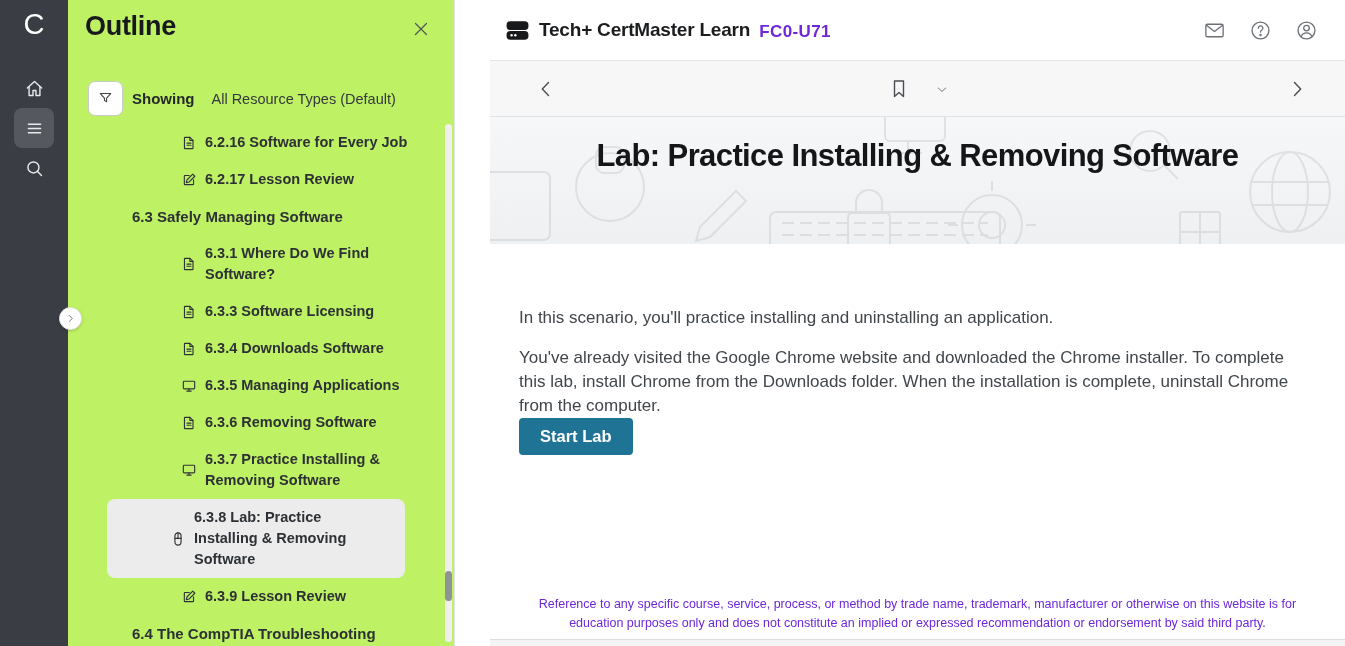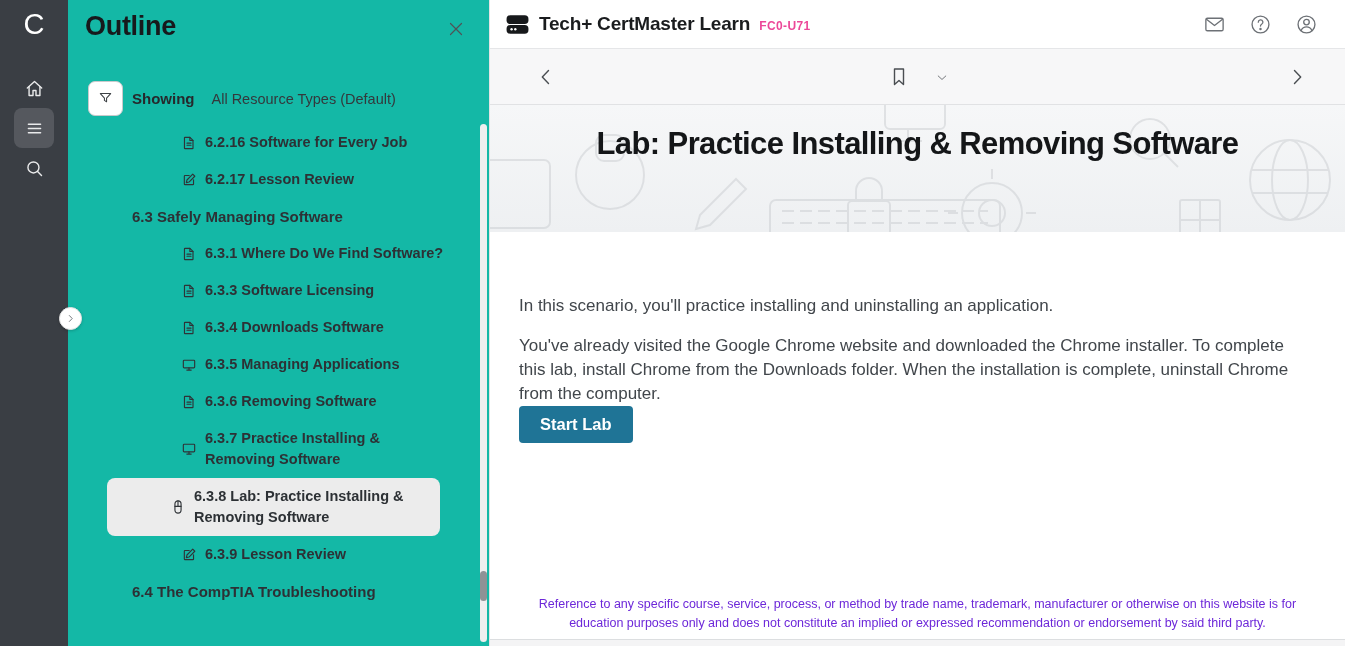--- a/index.html
+++ b/index.html
@@ -18,21 +18,21 @@
   .rail-home{top:68px;} .rail-menu{top:108px;} .rail-search{top:148px;}
 
   
   .expander{position:absolute;left:59px;top:307px;width:23px;height:23px;border-radius:50%;
     background:#fff;border:1px solid #e3e3e3;box-shadow:0 1px 3px rgba(0,0,0,.18);z-index:9;
     display:flex;align-items:center;justify-content:center;color:#5a5e63;cursor:pointer;}
   .expander svg{width:11px;height:11px;stroke:currentColor;fill:none;stroke-width:1.8;
     stroke-linecap:round;stroke-linejoin:round;}
 
   
-  .outline{position:absolute;left:68px;top:0;width:422px;height:646px;background:#14b8a6;
+  .outline{position:absolute;left:68px;top:0;width:387px;height:646px;background:#bef264;
     border-right:1px solid #e2e3e4;}
   .o-title{position:absolute;left:17px;top:11px;font-size:27px;font-weight:700;color:#17191c;letter-spacing:-.3px;}
   .o-close{position:absolute;right:22px;top:18px;width:22px;height:22px;color:#4f5357;cursor:pointer;}
   .o-close svg{width:22px;height:22px;stroke:currentColor;fill:none;stroke-width:1.3;stroke-linecap:round;}
   .o-filterbar{position:absolute;left:20px;top:81px;display:flex;align-items:center;}
   .o-filterbtn{width:35px;height:35px;background:#fff;border:1px solid #c9cacc;border-radius:7px;
     display:flex;align-items:center;justify-content:center;color:#3d4145;cursor:pointer;}
   .o-filterbtn svg{width:17px;height:17px;stroke:currentColor;fill:none;stroke-width:1.5;stroke-linejoin:round;}
   .o-showing{margin-left:9px;font-size:15px;font-weight:700;color:#26292c;}
   .o-filterval{margin-left:17px;font-size:14.5px;color:#34383c;}
@@ -43,24 +43,24 @@
   .o-item .o-icon svg{width:16px;height:16px;stroke:currentColor;fill:none;stroke-width:1.7;
     stroke-linecap:round;stroke-linejoin:round;}
   .o-label{flex:1;font-size:14.5px;font-weight:600;color:#2d3135;line-height:21px;}
   .o-item.selected{background:#ececec;border-radius:8px;margin:0 40px 0 23px;padding:8px 18px 8px 63px;}
   .o-section{padding:8px 20px 8px 48px;font-size:15px;font-weight:600;color:#2d3135;line-height:21px;}
   .o-track{position:absolute;right:2px;top:124px;bottom:4px;width:7px;background:#efefef;border-radius:4px;}
   .o-thumb{position:absolute;right:2px;top:571px;width:7px;height:30px;background:#8f9296;border-radius:4px;cursor:pointer;}
 
   
   .main{position:absolute;left:490px;top:0;width:855px;height:646px;background:#fff;}
-  .m-header{height:49px;border-bottom:1px solid #e5e6e8;display:flex;align-items:center;padding:0 26px 0 15px;background:#fff;}
+  .m-header{height:61px;border-bottom:1px solid #e5e6e8;display:flex;align-items:center;padding:0 26px 0 15px;background:#fff;}
   .m-logo{width:25px;height:25px;flex:0 0 25px;}
   .m-product{margin-left:9px;font-size:19px;font-weight:700;color:#1a1c1e;letter-spacing:-.2px;}
-  .m-code{margin-left:9px;font-size:12px;font-weight:700;color:#ec4899;letter-spacing:.4px;margin-top:3px;}
+  .m-code{margin-left:9px;font-size:17px;font-weight:700;color:#6d28d9;letter-spacing:.4px;margin-top:3px;}
   .m-hicons{margin-left:auto;display:flex;align-items:center;gap:21px;color:#6d7176;}
   .m-hicons .hico{width:25px;height:25px;cursor:pointer;display:flex;align-items:center;justify-content:center;}
   .m-hicons svg{width:23px;height:23px;stroke:currentColor;fill:none;stroke-width:1.4;
     stroke-linecap:round;stroke-linejoin:round;}
 
   .m-toolbar{position:relative;height:56px;background:#f7f7f8;border-bottom:1px solid #e1e2e4;}
   .t-left{position:absolute;left:44px;top:16px;} .t-right{position:absolute;right:36px;top:16px;}
   .t-center{position:absolute;left:0;right:0;top:0;height:56px;display:flex;align-items:center;justify-content:center;gap:24px;}
   .t-ico{width:24px;height:24px;color:#4a4e52;cursor:pointer;}
   .t-ico svg{width:24px;height:24px;stroke:currentColor;fill:none;stroke-width:1.4;stroke-linecap:round;stroke-linejoin:round;}

